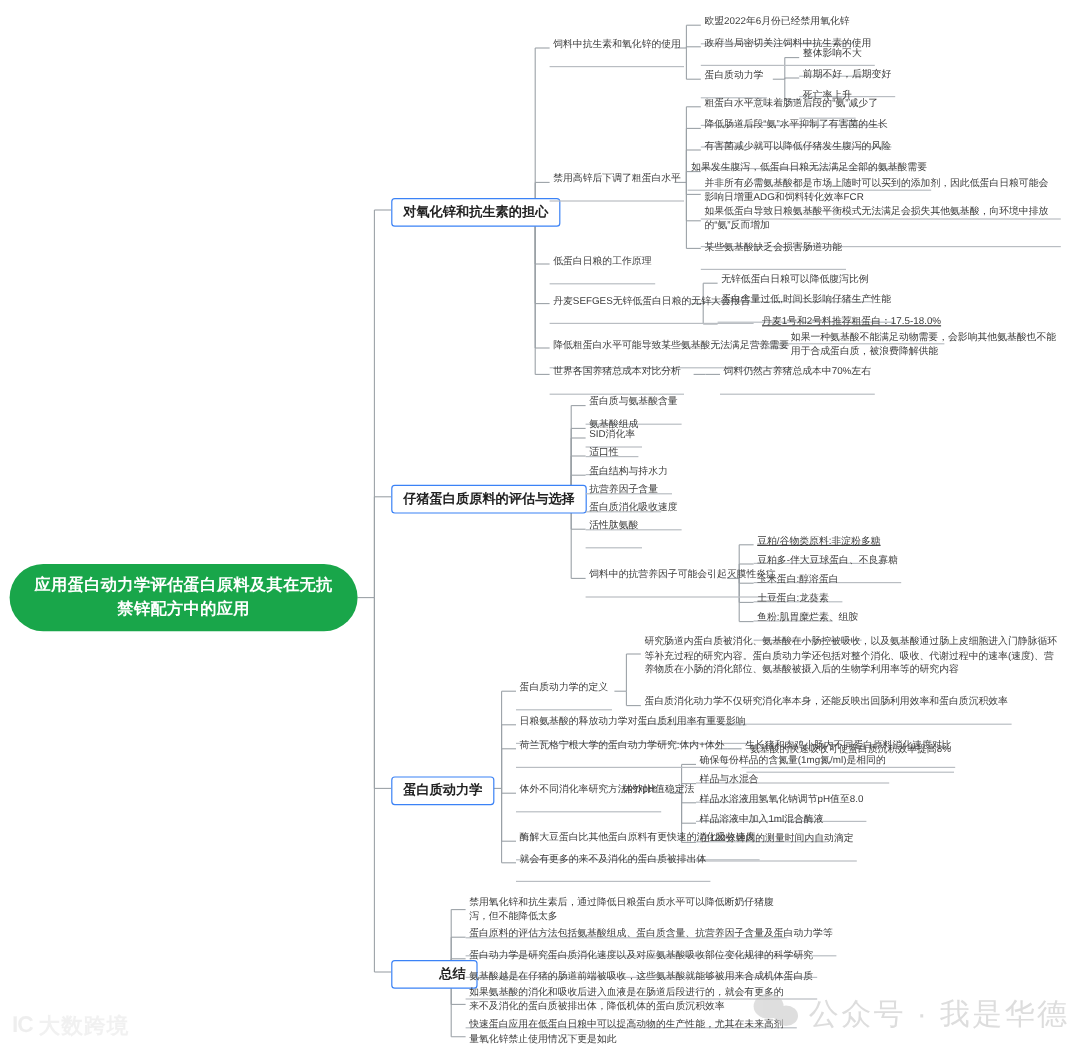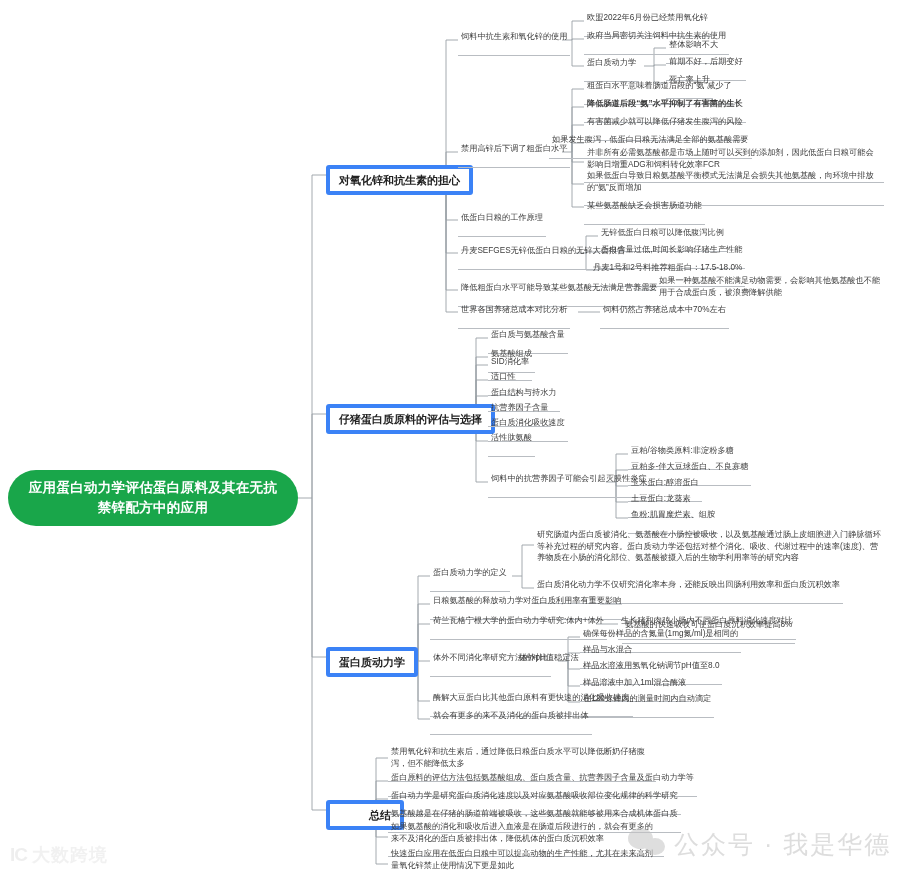--- a/index.html
+++ b/index.html
@@ -42,21 +42,21 @@
     font-weight: bold;
     line-height: 1.45;
     padding: 4px 16px;
     letter-spacing: .3px;
   }
 
   
   .lvl1 {
     position: absolute;
     background: #ffffff;
-    border: 4px solid #3b82f6;
+    border: 1px solid #3b82f6;
     border-radius: 3px;
     color: #222222;
     font-size: 11px;
     font-weight: bold;
     padding: 4px 9px;
     white-space: nowrap;
     line-height: 1.3;
   }
 
   
@@ -293,51 +293,51 @@
   <div class="leaf" style="left:458px; top:30px;">饲料中抗生素和氧化锌的使用</div>
   <div class="leaf" style="left:584px; top:11px;">欧盟2022年6月份已经禁用氧化锌</div>
   <div class="leaf" style="left:584px; top:29px;">政府当局密切关注饲料中抗生素的使用</div>
   <div class="leaf" style="left:584px; top:56px;">蛋白质动力学</div>
   <div class="leaf" style="left:666px; top:38px;">整体影响不大</div>
   <div class="leaf" style="left:666px; top:55px;">前期不好，后期变好</div>
   <div class="leaf" style="left:666px; top:73px;">死亡率上升</div>
 
   <div class="leaf" style="left:458px; top:142px;">禁用高锌后下调了粗蛋白水平</div>
   <div class="leaf" style="left:584px; top:79px;">粗蛋白水平意味着肠道后段的“氨”减少了</div>
-  <div class="leaf" style="left:584px; top:97px;font-weight:bold;">降低肠道后段“氨”水平抑制了有害菌的生长</div>
+  <div class="leaf" style="left:584px; top:97px;">降低肠道后段“氨”水平抑制了有害菌的生长</div>
   <div class="leaf" style="left:584px; top:115px;">有害菌减少就可以降低仔猪发生腹泻的风险</div>
-  <div class="leaf" style="left:549px; top:133px;">如果发生腹泻，低蛋白日粮无法满足全部的氨基酸需要</div>
+  <div class="leaf" style="left:573px; top:133px;">如果发生腹泻，低蛋白日粮无法满足全部的氨基酸需要</div>
   <div class="leaf wrap" style="left:584px; top:146px; width:300px;">并非所有必需氨基酸都是市场上随时可以买到的添加剂，因此低蛋白日粮可能会影响日增重ADG和饲料转化效率FCR</div>
   <div class="leaf wrap" style="left:584px; top:169px; width:300px;">如果低蛋白导致日粮氨基酸平衡模式无法满足会损失其他氨基酸，向环境中排放的“氨”反而增加</div>
   <div class="leaf" style="left:584px; top:199px;">某些氨基酸缺乏会损害肠道功能</div>
 
   <div class="leaf" style="left:458px; top:211px;">低蛋白日粮的工作原理</div>
 
   <div class="leaf" style="left:458px; top:244px;">丹麦SEFGES无锌低蛋白日粮的无锌大会报告</div>
   <div class="leaf" style="left:598px; top:226px;">无锌低蛋白日粮可以降低腹泻比例</div>
   <div class="leaf" style="left:598px; top:243px;">蛋白含量过低,时间长影响仔猪生产性能</div>
-  <div class="leaf" style="left:590px; top:261px;">丹麦1号和2号料推荐粗蛋白：17.5-18.0%</div>
+  <div class="leaf" style="left:632px; top:261px;text-decoration:underline;">丹麦1号和2号料推荐粗蛋白：17.5-18.0%</div>
 
   <div class="leaf" style="left:458px; top:281px;">降低粗蛋白水平可能导致某些氨基酸无法满足营养需要</div>
   <div class="leaf wrap" style="left:656px; top:274px; width:232px; border-bottom:none;">如果一种氨基酸不能满足动物需要，会影响其他氨基酸也不能用于合成蛋白质，被浪费降解供能</div>
 
   <div class="leaf" style="left:458px; top:303px;">世界各国养猪总成本对比分析</div>
   <div class="leaf" style="left:600px; top:303px;">饲料仍然占养猪总成本中70%左右</div>
 
   <div class="leaf" style="left:488px; top:328px;">蛋白质与氨基酸含量</div>
   <div class="leaf" style="left:488px; top:347px;">氨基酸组成</div>
   <div class="leaf" style="left:488px; top:355px;">SID消化率</div>
   <div class="leaf" style="left:488px; top:370px;">适口性</div>
   <div class="leaf" style="left:488px; top:386px;">蛋白结构与持水力</div>
   <div class="leaf" style="left:488px; top:401px;">抗营养因子含量</div>
   <div class="leaf" style="left:488px; top:416px;">蛋白质消化吸收速度</div>
   <div class="leaf" style="left:488px; top:431px;">活性肽氨酸</div>
 
   <div class="leaf" style="left:488px; top:472px;">饲料中的抗营养因子可能会引起灭膜性炎症</div>
-  <div class="leaf" style="left:628px; top:444px;">豆粕/谷物类原料:非淀粉多糖</div>
+  <div class="leaf" style="left:628px; top:444px;text-decoration:underline;">豆粕/谷物类原料:非淀粉多糖</div>
   <div class="leaf" style="left:628px; top:460px;">豆粕多-伴大豆球蛋白、不良寡糖</div>
   <div class="leaf" style="left:628px; top:476px;">玉米蛋白:醇溶蛋白</div>
   <div class="leaf" style="left:628px; top:492px;">土豆蛋白:龙葵素</div>
   <div class="leaf" style="left:628px; top:508px;">鱼粉:肌胃糜烂素、组胺</div>
 
   <div class="leaf" style="left:430px; top:566px;">蛋白质动力学的定义</div>
   <div class="leaf wrap" style="left:534px; top:528px; width:352px; border-bottom:none;">研究肠道内蛋白质被消化、氨基酸在小肠控被吸收，以及氨基酸通过肠上皮细胞进入门静脉循环等补充过程的研究内容。蛋白质动力学还包括对整个消化、吸收、代谢过程中的速率(速度)、营养物质在小肠的消化部位、氨基酸被摄入后的生物学利用率等的研究内容</div>
   <div class="leaf" style="left:534px; top:578px;">蛋白质消化动力学不仅研究消化率本身，还能反映出回肠利用效率和蛋白质沉积效率</div>
 
   <div class="leaf" style="left:430px; top:594px;">日粮氨基酸的释放动力学对蛋白质利用率有重要影响</div>

